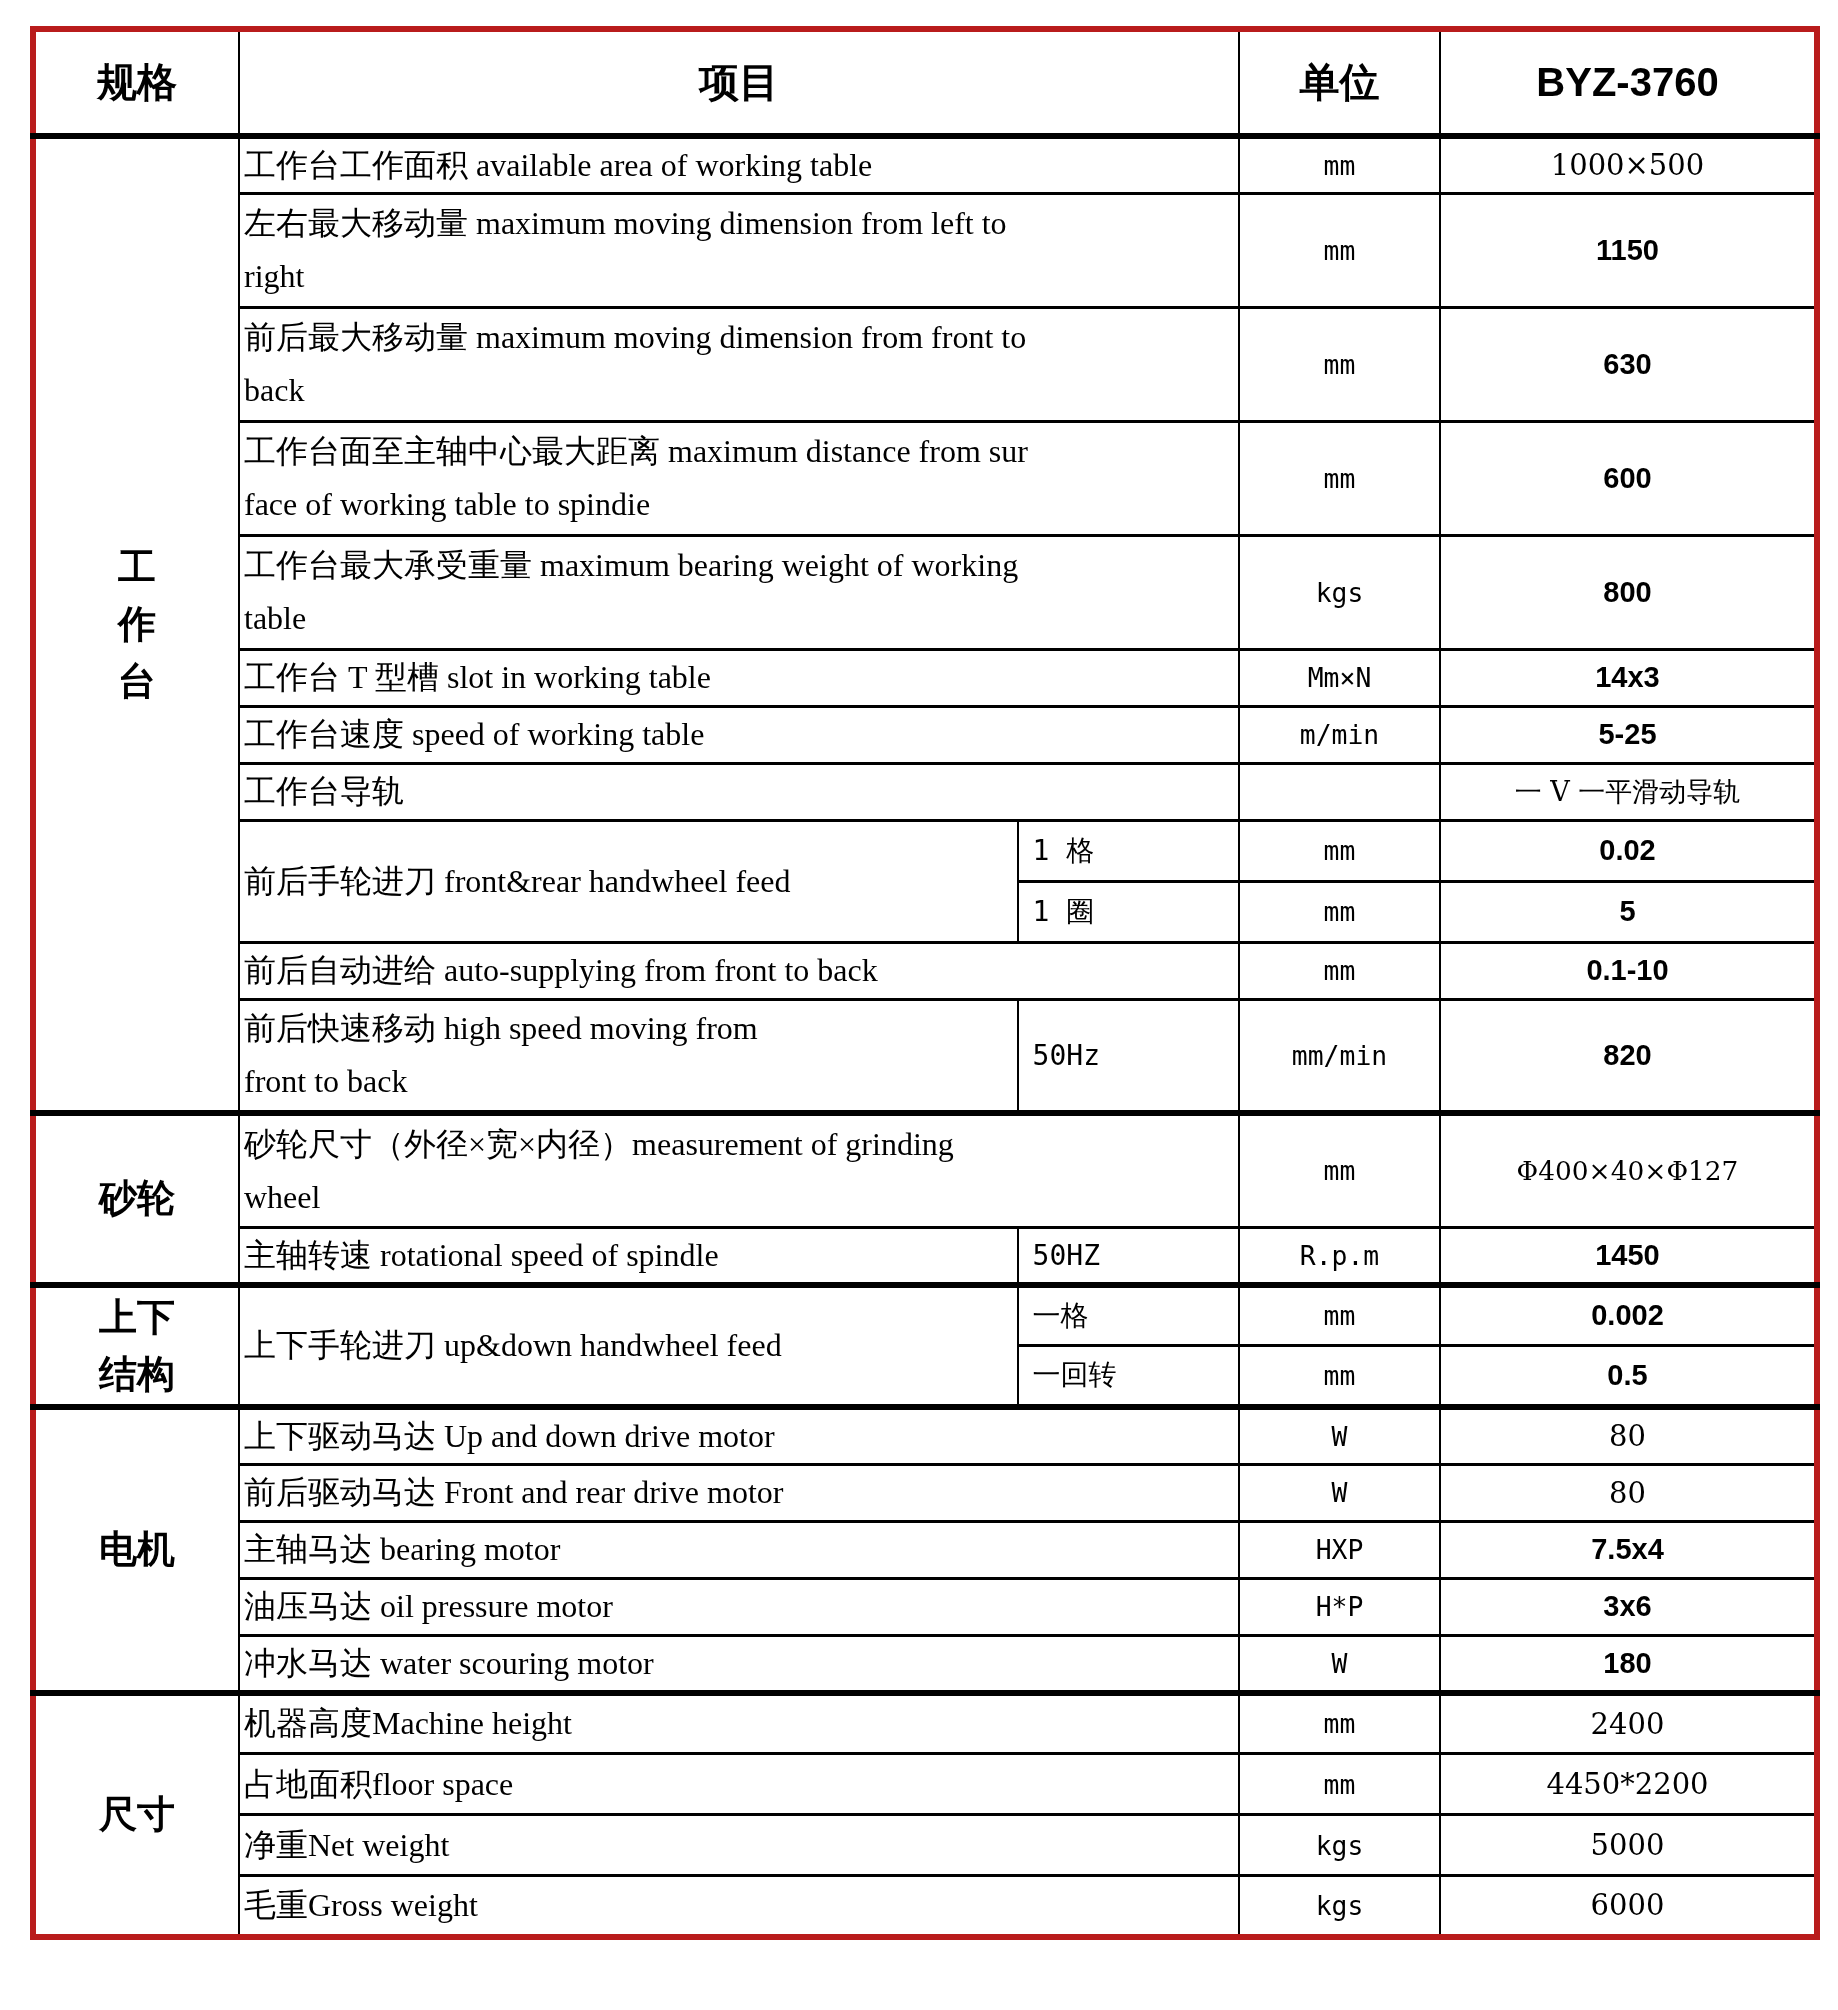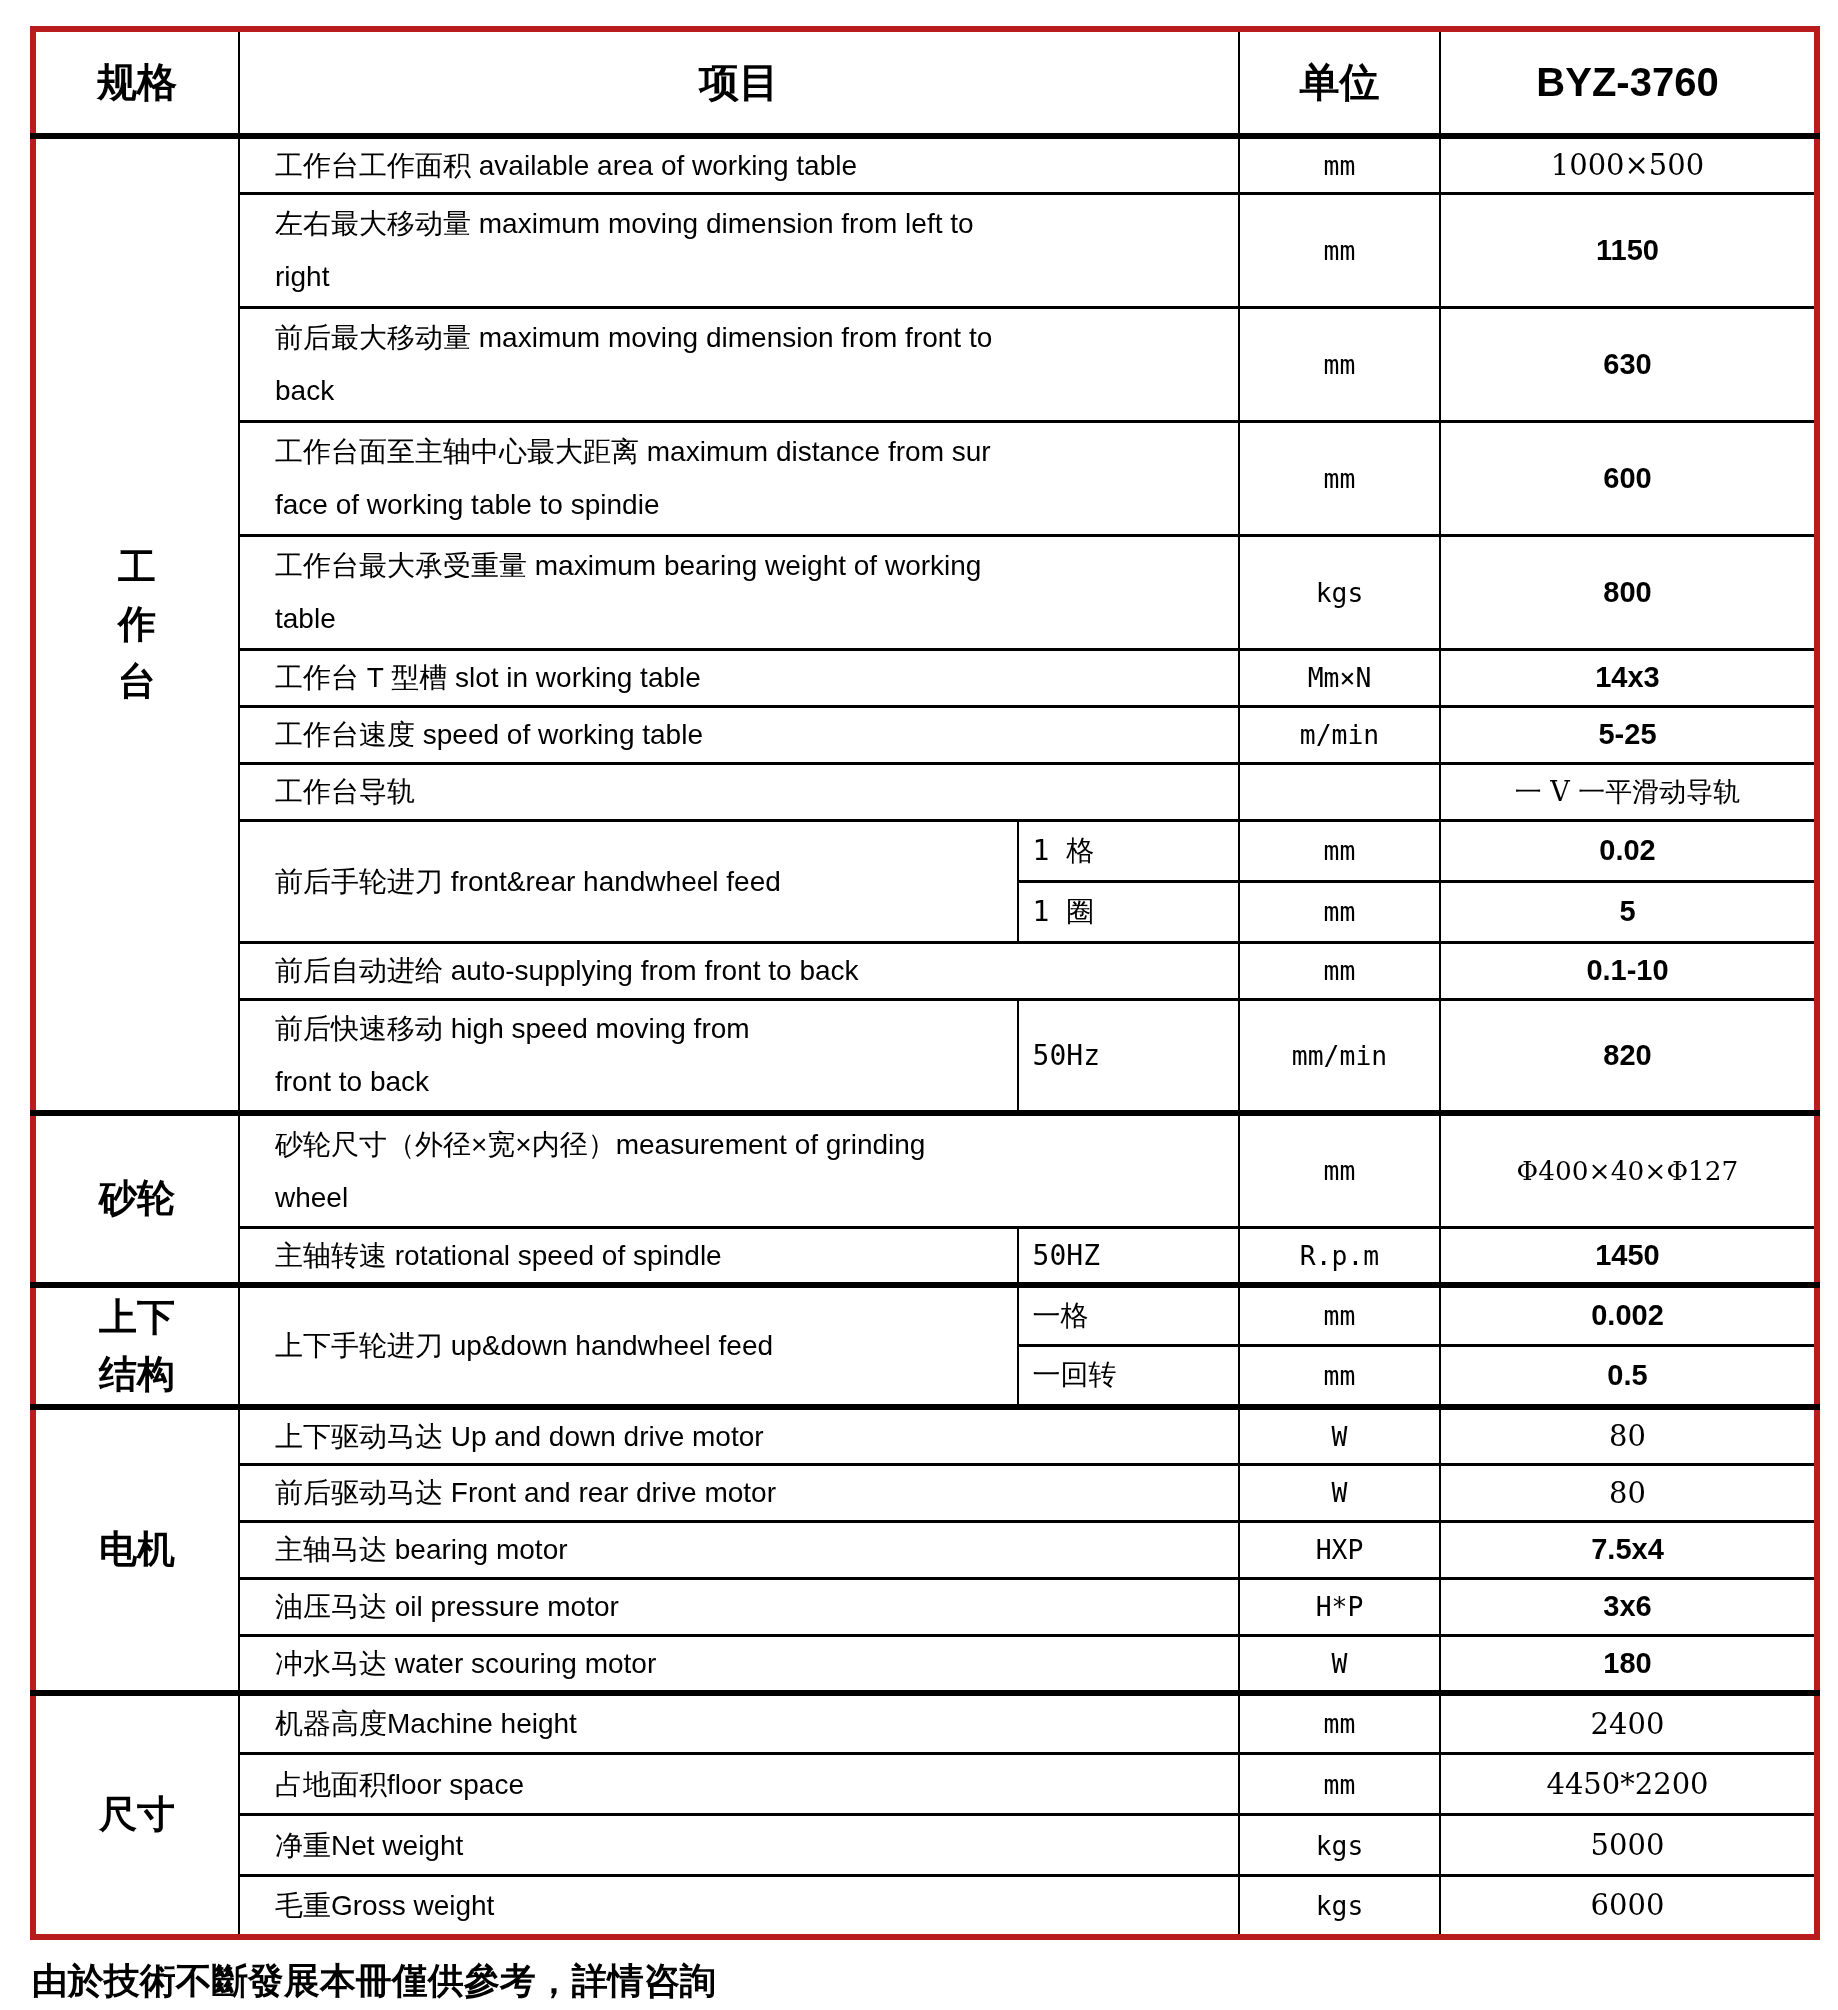--- a/index.html
+++ b/index.html
@@ -15,23 +15,23 @@
   tr.hrow{height:107px;}
   tr.h1{height:57px;}
   tr.h1s{height:61px;}
   tr.h1d{height:61px;}
   tr.h2{height:114px;}
   .hcell{text-align:center;font-weight:700;font-size:40px;
          font-family:"Liberation Sans",sans-serif;}
   .seclab{text-align:center;font-weight:700;font-size:38px;line-height:1.5;
           font-family:"Liberation Sans",sans-serif;padding:0 3.4px;}
   .seclab .stack{display:block;}
-  .item{font-size:28px;text-align:left;padding:0 12px 0 35px;
+  .item{font-size:32px;text-align:left;padding:0 12px 0 4px;
         white-space:pre-line;line-height:53px;
-        font-family:Liberation Sans, sans-serif;}
+        font-family:Liberation Serif, serif;}
   .sub{font-size:28px;text-align:left;padding:0 6.8px 0 13.6px;
        font-family:"DejaVu Sans Mono",monospace;}
   .unit{font-size:26.4px;text-align:center;padding:0 3.4px;
         font-family:"DejaVu Sans Mono",monospace;}
   .val{font-size:29px;text-align:center;padding:0 5.1px;font-weight:700;
        font-family:"Liberation Sans",sans-serif;}
   .val.serif{font-family:"DejaVu Serif",serif;font-weight:400;}
   .footer-note{margin:17px 0 0 1.7px;font-size:36px;font-weight:700;
                font-family:"Liberation Sans",sans-serif;}
 </style>
@@ -202,15 +202,14 @@
     <td class="val serif">5000</td>
   </tr>
   <tr class="h1d">
     <td class="item" colspan="2">毛重Gross weight</td>
     <td class="unit">kgs</td>
     <td class="val serif">6000</td>
   </tr>
   </tbody>
 </table>
 
-<div class="footer-note">由於技術不斷發展本冊僅供參考，詳情咨詢</div>
 </div>
 
 
 </body></html>

